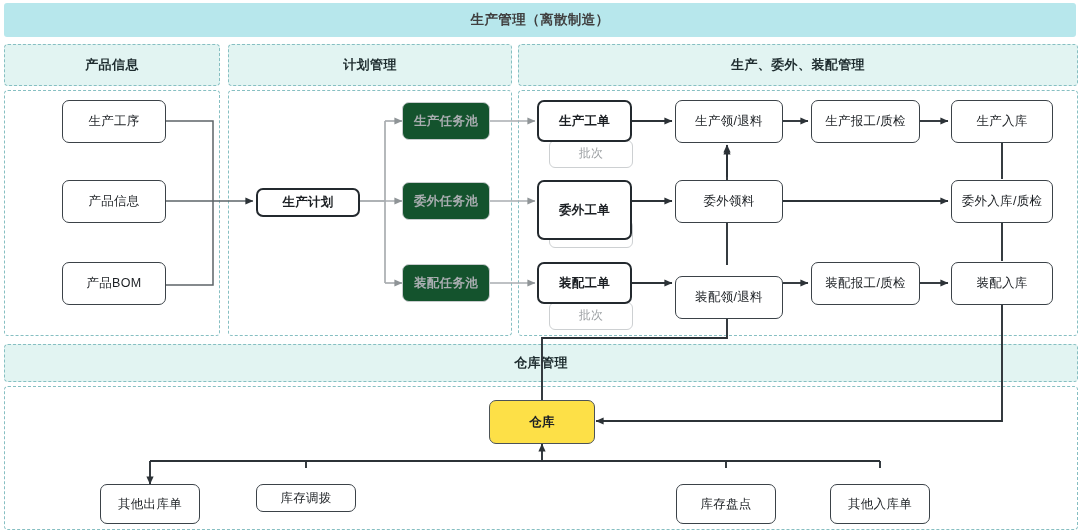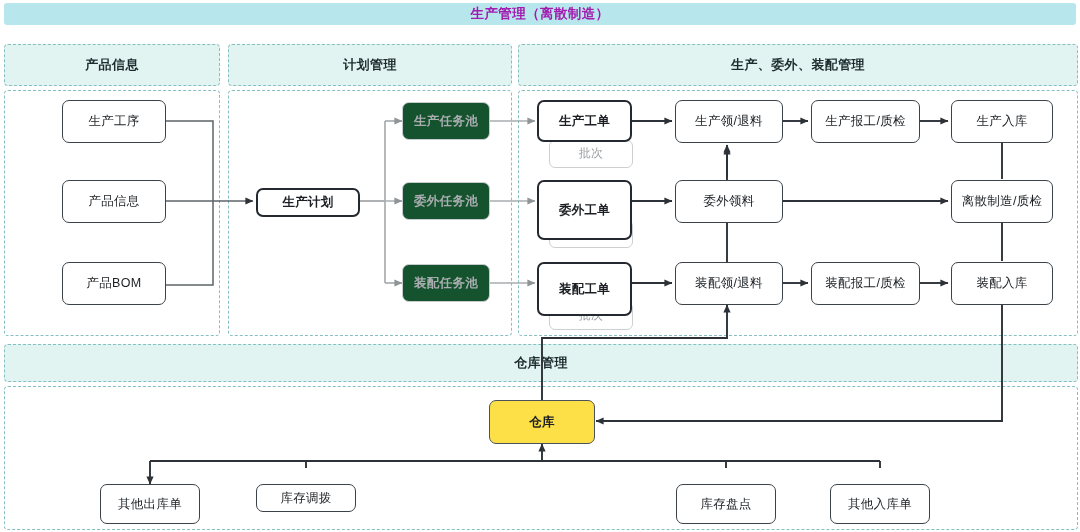--- a/index.html
+++ b/index.html
@@ -1,24 +1,24 @@
 <!DOCTYPE html>
 <html><head>
 <meta charset="utf-8">
 <style>
   html,body{margin:0;padding:0;background:#ffffff;}
   body{font-family:"Liberation Sans","DejaVu Sans",sans-serif;}
   #stage{position:relative;width:1080px;height:532px;background:#ffffff;overflow:hidden;}
 
   
   .title-bar{
-    position:absolute;left:4px;top:3px;width:1072px;height:22px;
+    position:absolute;left:4px;top:3px;width:1072px;height:34px;
     background:#b7e7ec;border-radius:3px;
     display:flex;align-items:center;justify-content:center;
-    font-size:13.5px;color:#a21caf;font-weight:600;letter-spacing:.4px;
+    font-size:13.5px;color:#404040;font-weight:600;letter-spacing:.4px;
   }
   .sec-head{
     position:absolute;height:40px;
     background:#e2f4f2;border:1.6px dashed #86bfc2;border-radius:4px;
     display:flex;align-items:center;justify-content:center;
     font-size:13px;color:#1d2b2e;font-weight:600;letter-spacing:.4px;
   }
   .sec-body{
     position:absolute;border:1.6px dashed #86bfc2;border-radius:4px;background:transparent;
   }
@@ -128,32 +128,32 @@
   <div class="node muted" style="left:402px;top:102px;width:88px;height:38px;">生产任务池</div>
   <div class="node muted" style="left:402px;top:182px;width:88px;height:38px;">委外任务池</div>
   <div class="node muted" style="left:402px;top:264px;width:88px;height:38px;">装配任务池</div>
 
   <div class="node bold" style="left:537px;top:100px;width:95px;height:42px;">生产工单</div>
   <div class="node batch" style="left:549px;top:140px;width:84px;height:28px;">批次</div>
 
   <div class="node bold" style="left:537px;top:180px;width:95px;height:60px;">委外工单</div>
   <div class="node batch" style="left:549px;top:220px;width:84px;height:28px;">批次</div>
 
-  <div class="node bold" style="left:537px;top:262px;width:95px;height:54px;">装配工单</div>
+  <div class="node bold" style="left:537px;top:262px;width:95px;height:42px;">装配工单</div>
   <div class="node batch" style="left:549px;top:302px;width:84px;height:28px;">批次</div>
 
   <div class="node" style="left:675px;top:100px;width:108px;height:43px;">生产领/退料</div>
   <div class="node" style="left:675px;top:180px;width:108px;height:43px;">委外领料</div>
-  <div class="node" style="left:675px;top:262px;width:108px;height:43px;">装配领/退料</div>
+  <div class="node" style="left:675px;top:276px;width:108px;height:43px;">装配领/退料</div>
 
   <div class="node" style="left:811px;top:100px;width:109px;height:43px;">生产报工/质检</div>
   <div class="node" style="left:811px;top:262px;width:109px;height:43px;">装配报工/质检</div>
 
   <div class="node" style="left:951px;top:100px;width:102px;height:43px;">生产入库</div>
-  <div class="node" style="left:951px;top:180px;width:102px;height:43px;">离散制造/质检</div>
+  <div class="node" style="left:951px;top:180px;width:102px;height:43px;">委外入库/质检</div>
   <div class="node" style="left:951px;top:262px;width:102px;height:43px;">装配入库</div>
 
   <div class="node warehouse" style="left:489px;top:400px;width:106px;height:44px;">仓库</div>
 
   <div class="node" style="left:100px;top:484px;width:100px;height:40px;">其他出库单</div>
   <div class="node" style="left:256px;top:484px;width:100px;height:28px;">库存调拨</div>
   <div class="node" style="left:676px;top:484px;width:100px;height:40px;">库存盘点</div>
   <div class="node" style="left:830px;top:484px;width:100px;height:40px;">其他入库单</div>
 
 </div>

